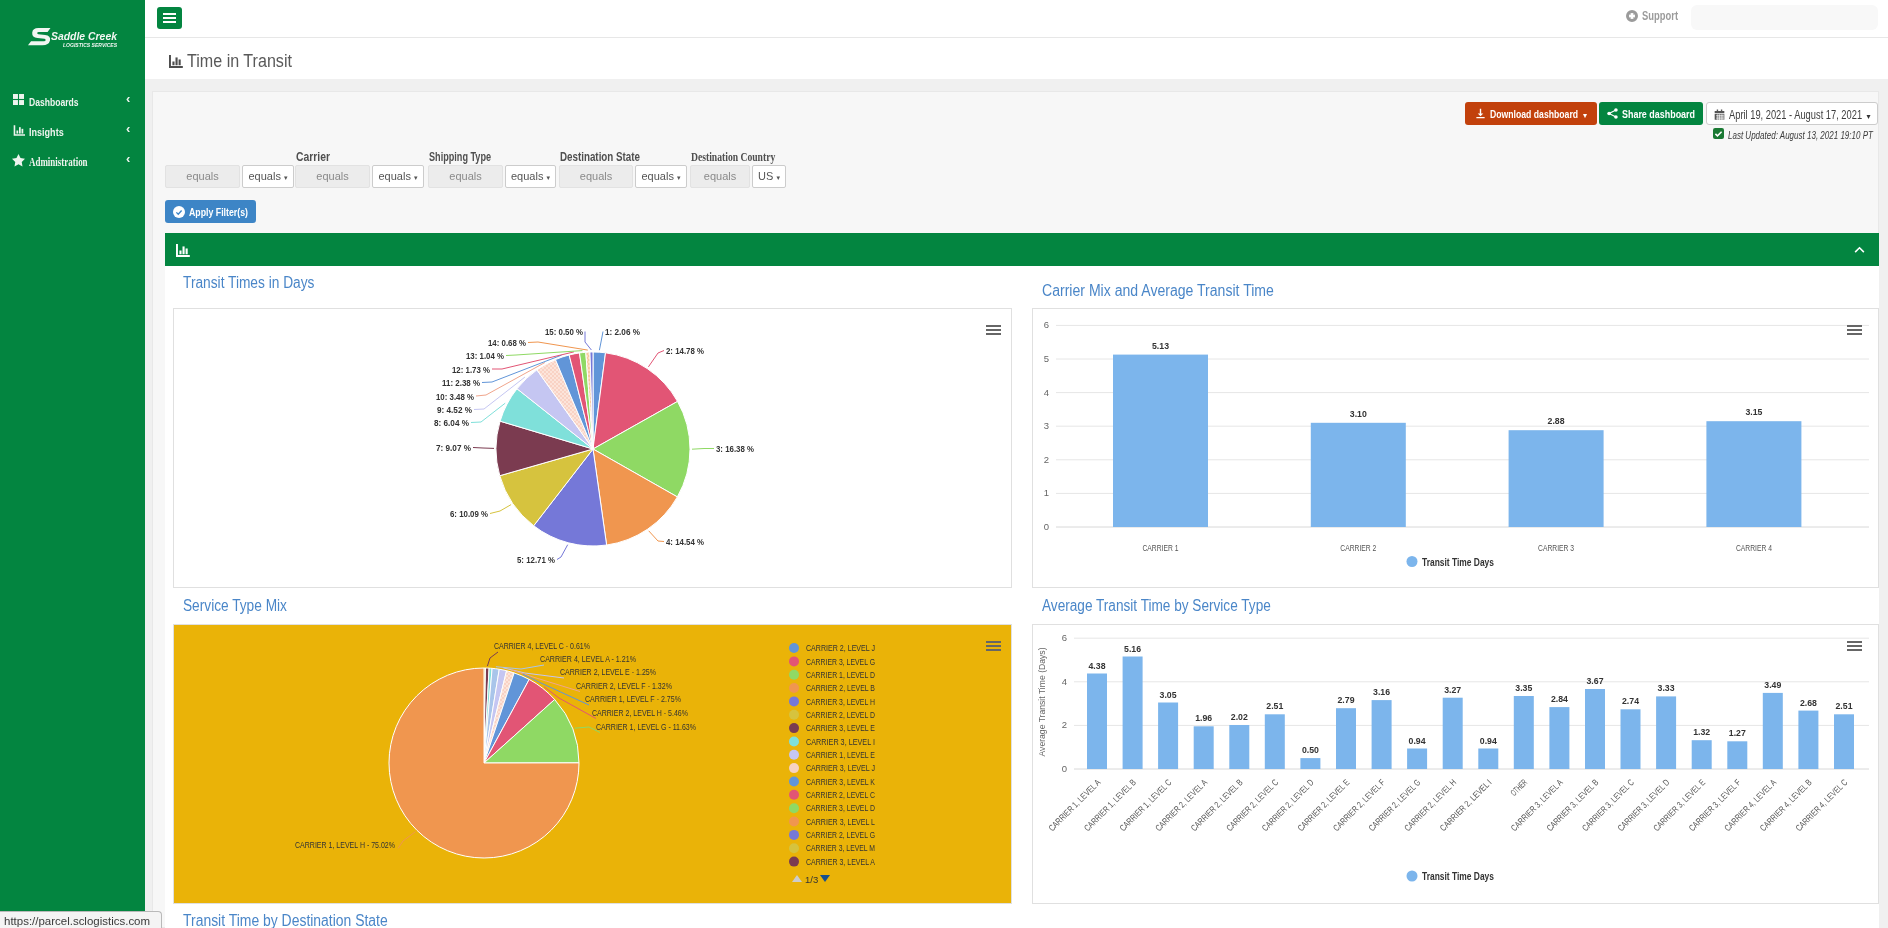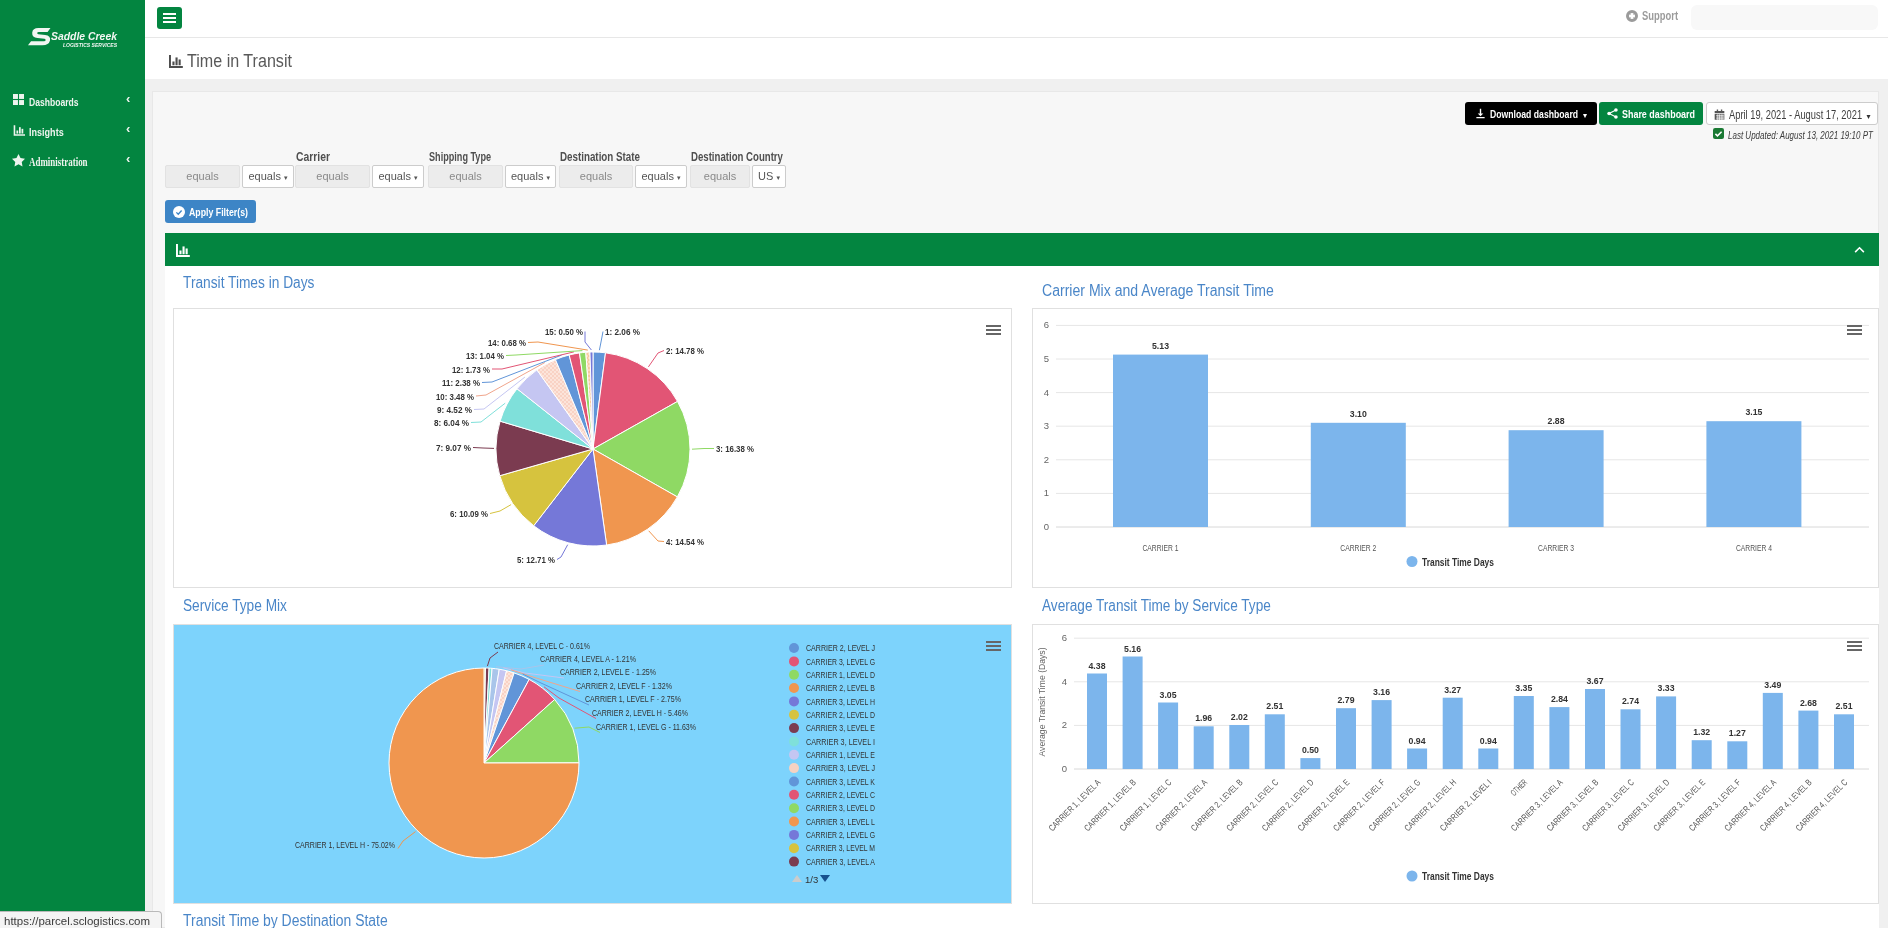--- a/index.html
+++ b/index.html
@@ -64,21 +64,21 @@
  <span style="display:inline-block;white-space:nowrap;transform:scaleX(0.783);transform-origin:0 50%;margin-right:-10.0px;font-size:12px;font-weight:bold;color:#9b9b9b;">Support</span></div>
 <div class="abs" style="left:145px;top:38px;width:1743px;height:41px;background:#fff;"></div>
 <div class="abs" style="left:167px;top:54px;"><svg width="17" height="13" viewBox="0 0 18 16">
       <path d="M1 0 h2.4 v13.6 h14.6 v2.4 h-17 z" fill="#4d4d4d"></path>
       <rect x="5.2" y="8" width="2.6" height="4.6" fill="#4d4d4d"></rect>
       <rect x="9" y="3" width="2.6" height="9.6" fill="#4d4d4d"></rect>
       <rect x="12.8" y="5.5" width="2.6" height="7.1" fill="#4d4d4d"></rect>
     </svg></div>
 <div class="abs" style="left:187px;top:51px;white-space:nowrap;"><span style="display:inline-block;white-space:nowrap;transform:scaleX(0.920);transform-origin:0 50%;margin-right:-9.1px;font-size:17.5px;color:#595959;">Time in Transit</span></div>
 <div class="abs" style="left:152px;top:91px;width:1727px;height:837px;background:#f7f7f7;border:1px solid #e8e8e8;"></div>
-<div class="abs" style="left:1465px;top:102px;width:132px;height:23px;background:#000000;border-radius:3px;color:#fff;text-align:center;line-height:22px;white-space:nowrap;">
+<div class="abs" style="left:1465px;top:102px;width:132px;height:23px;background:#c2410c;border-radius:3px;color:#fff;text-align:center;line-height:22px;white-space:nowrap;">
 <svg width="11" height="11" viewBox="0 0 16 16" style="vertical-align:-1px;">
       <path d="M7 1h2v7h3L8 12 4 8h3zM2 13h12v2H2z" fill="#fff"></path>
     </svg>
 <span style="display:inline-block;white-space:nowrap;transform:scaleX(0.753);transform-origin:0 50%;margin-right:-28.9px;font-size:11.5px;font-weight:bold;color:#fff;">Download dashboard</span> <span style="font-size:8px;">▾</span></div>
 <div class="abs" style="left:1599px;top:102px;width:104px;height:23px;background:#038540;border-radius:3px;color:#fff;text-align:center;line-height:22px;white-space:nowrap;">
 <svg width="11" height="11" viewBox="0 0 16 16" style="vertical-align:-1px;">
       <circle cx="13" cy="3" r="2.6" fill="#fff"></circle>
       <circle cx="3" cy="8" r="2.6" fill="#fff"></circle>
       <circle cx="13" cy="13" r="2.6" fill="#fff"></circle>
       <path d="M3 8l10-5M3 8l10 5" stroke="#fff" stroke-width="1.6"></path>
@@ -104,21 +104,21 @@
 <div class="abs" style="left:242px;top:165px;width:52px;height:23px;background:#fff;border:1px solid #ccc;border-radius:2px;color:#555;font-size:11px;text-align:center;line-height:21px;white-space:nowrap;">equals <span style="font-size:7px;color:#555;">▾</span></div>
 <div class="abs" style="left:296px;top:147px;white-space:nowrap;"><span style="display:inline-block;white-space:nowrap;transform:scaleX(0.864);transform-origin:0 50%;margin-right:-5.4px;font-size:12px;font-weight:bold;color:#4f4f4f;">Carrier</span></div>
 <div class="abs" style="left:295px;top:165px;width:75px;height:23px;background:#ececec;border:1px solid #e2e2e2;border-radius:2px;color:#8a8a8a;font-size:11px;text-align:center;line-height:21px;">equals</div>
 <div class="abs" style="left:372px;top:165px;width:52px;height:23px;background:#fff;border:1px solid #ccc;border-radius:2px;color:#555;font-size:11px;text-align:center;line-height:21px;white-space:nowrap;">equals <span style="font-size:7px;color:#555;">▾</span></div>
 <div class="abs" style="left:429px;top:147px;white-space:nowrap;"><span style="display:inline-block;white-space:nowrap;transform:scaleX(0.759);transform-origin:0 50%;margin-right:-19.7px;font-size:12px;font-weight:bold;color:#4f4f4f;">Shipping Type</span></div>
 <div class="abs" style="left:428px;top:165px;width:75px;height:23px;background:#ececec;border:1px solid #e2e2e2;border-radius:2px;color:#8a8a8a;font-size:11px;text-align:center;line-height:21px;">equals</div>
 <div class="abs" style="left:505px;top:165px;width:51px;height:23px;background:#fff;border:1px solid #ccc;border-radius:2px;color:#555;font-size:11px;text-align:center;line-height:21px;white-space:nowrap;">equals <span style="font-size:7px;color:#555;">▾</span></div>
 <div class="abs" style="left:560px;top:147px;white-space:nowrap;"><span style="display:inline-block;white-space:nowrap;transform:scaleX(0.816);transform-origin:0 50%;margin-right:-18.0px;font-size:12px;font-weight:bold;color:#4f4f4f;">Destination State</span></div>
 <div class="abs" style="left:559px;top:165px;width:74px;height:23px;background:#ececec;border:1px solid #e2e2e2;border-radius:2px;color:#8a8a8a;font-size:11px;text-align:center;line-height:21px;">equals</div>
 <div class="abs" style="left:635px;top:165px;width:52px;height:23px;background:#fff;border:1px solid #ccc;border-radius:2px;color:#555;font-size:11px;text-align:center;line-height:21px;white-space:nowrap;">equals <span style="font-size:7px;color:#555;">▾</span></div>
-<div class="abs" style="left:691px;top:147px;white-space:nowrap;"><span style="display:inline-block;white-space:nowrap;transform:scaleX(0.802);transform-origin:0 50%;margin-right:-22.7px;font-size:12px;font-weight:bold;color:#4f4f4f;">Destination Country</span></div>
+<div class="abs" style="left:691px;top:147px;white-space:nowrap;font-family:Liberation Serif, serif;"><span style="display:inline-block;white-space:nowrap;transform:scaleX(0.802);transform-origin:0 50%;margin-right:-22.7px;font-size:12px;font-weight:bold;color:#4f4f4f;">Destination Country</span></div>
 <div class="abs" style="left:690px;top:165px;width:60px;height:23px;background:#ececec;border:1px solid #e2e2e2;border-radius:2px;color:#8a8a8a;font-size:11px;text-align:center;line-height:21px;">equals</div>
 <div class="abs" style="left:752px;top:165px;width:34px;height:23px;background:#fff;border:1px solid #ccc;border-radius:2px;color:#555;font-size:11px;text-align:center;line-height:21px;white-space:nowrap;">US <span style="font-size:7px;color:#555;">▾</span></div>
 <div class="abs" style="left:165px;top:200px;width:91px;height:23px;background:#3d85c6;border-radius:3px;color:#fff;text-align:center;line-height:22px;white-space:nowrap;">
 <svg width="12" height="12" viewBox="0 0 16 16" style="vertical-align:-2px;">
       <circle cx="8" cy="8" r="8" fill="#fff"></circle>
       <path d="M4.5 8.5l2.5 2.5 4.5-5" stroke="#3d85c6" stroke-width="1.8" fill="none"></path>
     </svg>
 <span style="display:inline-block;white-space:nowrap;transform:scaleX(0.798);transform-origin:0 50%;margin-right:-15.0px;font-size:11px;font-weight:bold;color:#fff;">Apply Filter(s)</span></div>
 <div class="abs" style="left:165px;top:233px;width:1714px;height:33px;background:#038540;">
 <div style="position:absolute;left:10px;top:10px;"><svg width="15" height="13" viewBox="0 0 18 16">
@@ -233,21 +233,21 @@
 <text x="720.9" y="242.0" text-anchor="middle" font-size="9" fill="#555" textLength="36" lengthAdjust="spacingAndGlyphs">CARRIER 4</text>
 <circle cx="379" cy="252.5" r="5.5" fill="#7cb5ec"></circle>
 <text x="389.0" y="256.5" font-weight="bold" font-size="10" fill="#333" textLength="72" lengthAdjust="spacingAndGlyphs">Transit Time Days</text>
 </svg>
 <div style="position:absolute;left:814px;top:16px;width:15px;">
       <div style="height:2px;background:#666;margin-bottom:2px"></div>
       <div style="height:2px;background:#666;margin-bottom:2px"></div>
       <div style="height:2px;background:#666"></div>
     </div>
 </div>
-<div class="abs" style="left:173px;top:624px;width:839px;height:280px;background:#7dd3fc;border:1px solid #e0e0e0;">
+<div class="abs" style="left:173px;top:624px;width:839px;height:280px;background:#eab308;border:1px solid #e0e0e0;">
 <svg width="837" height="278" style="position:absolute;left:0;top:0;">
 <defs>
         <pattern id="dotS" width="4" height="4" patternUnits="userSpaceOnUse">
           <rect width="4" height="4" fill="#fce4da"></rect>
           <circle cx="1" cy="1" r="0.7" fill="#f4b49e"></circle>
           <circle cx="3" cy="3" r="0.7" fill="#f4b49e"></circle>
         </pattern>
         <pattern id="dotO" width="4" height="4" patternUnits="userSpaceOnUse">
           <rect width="4" height="4" fill="#fbdcbc"></rect>
           <circle cx="1" cy="1" r="0.7" fill="#f2a468"></circle>

